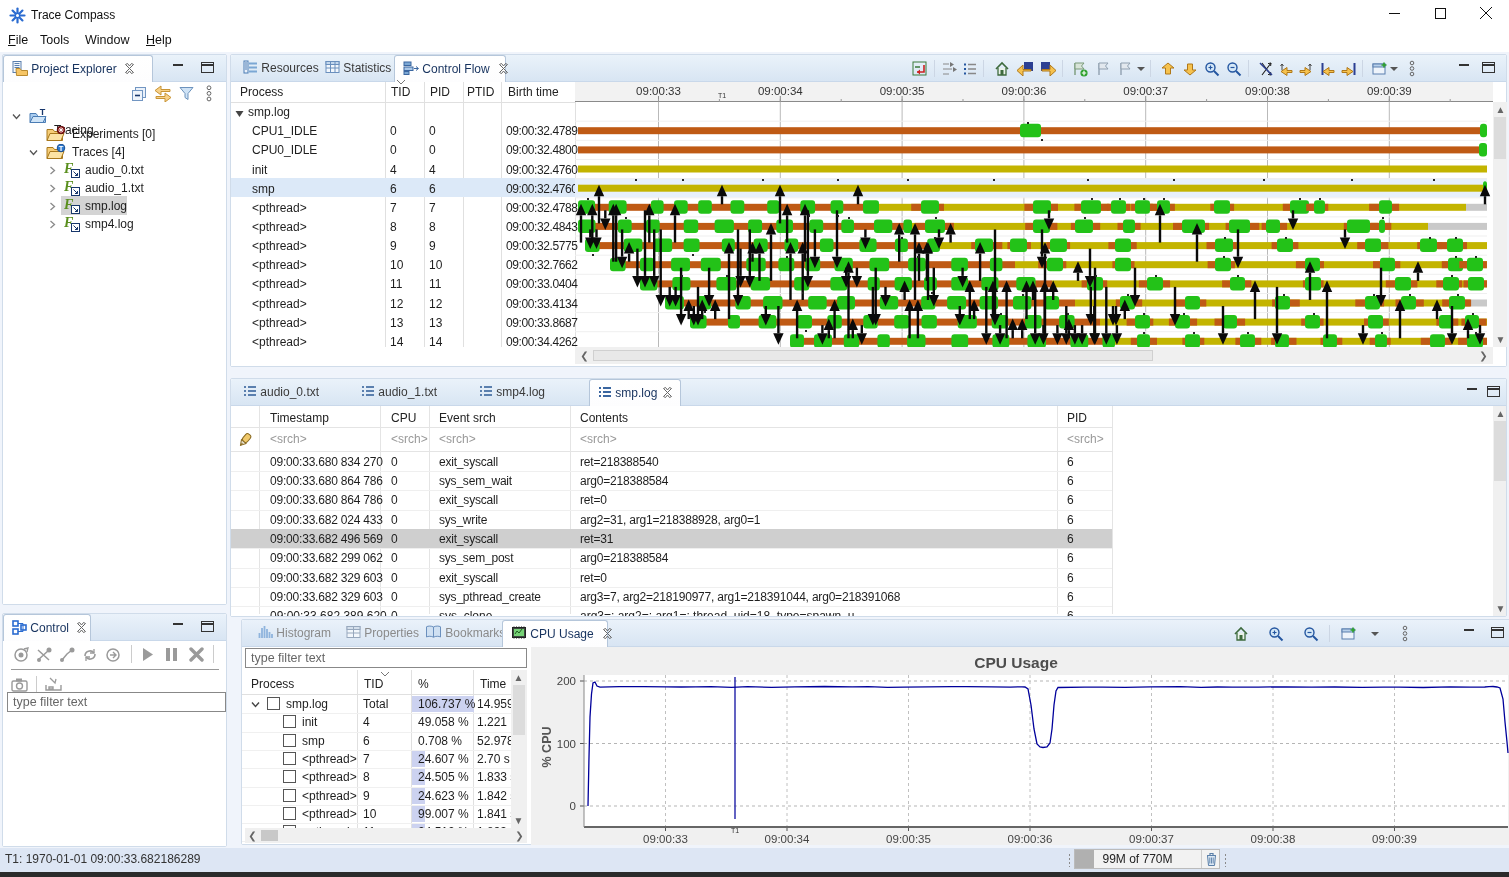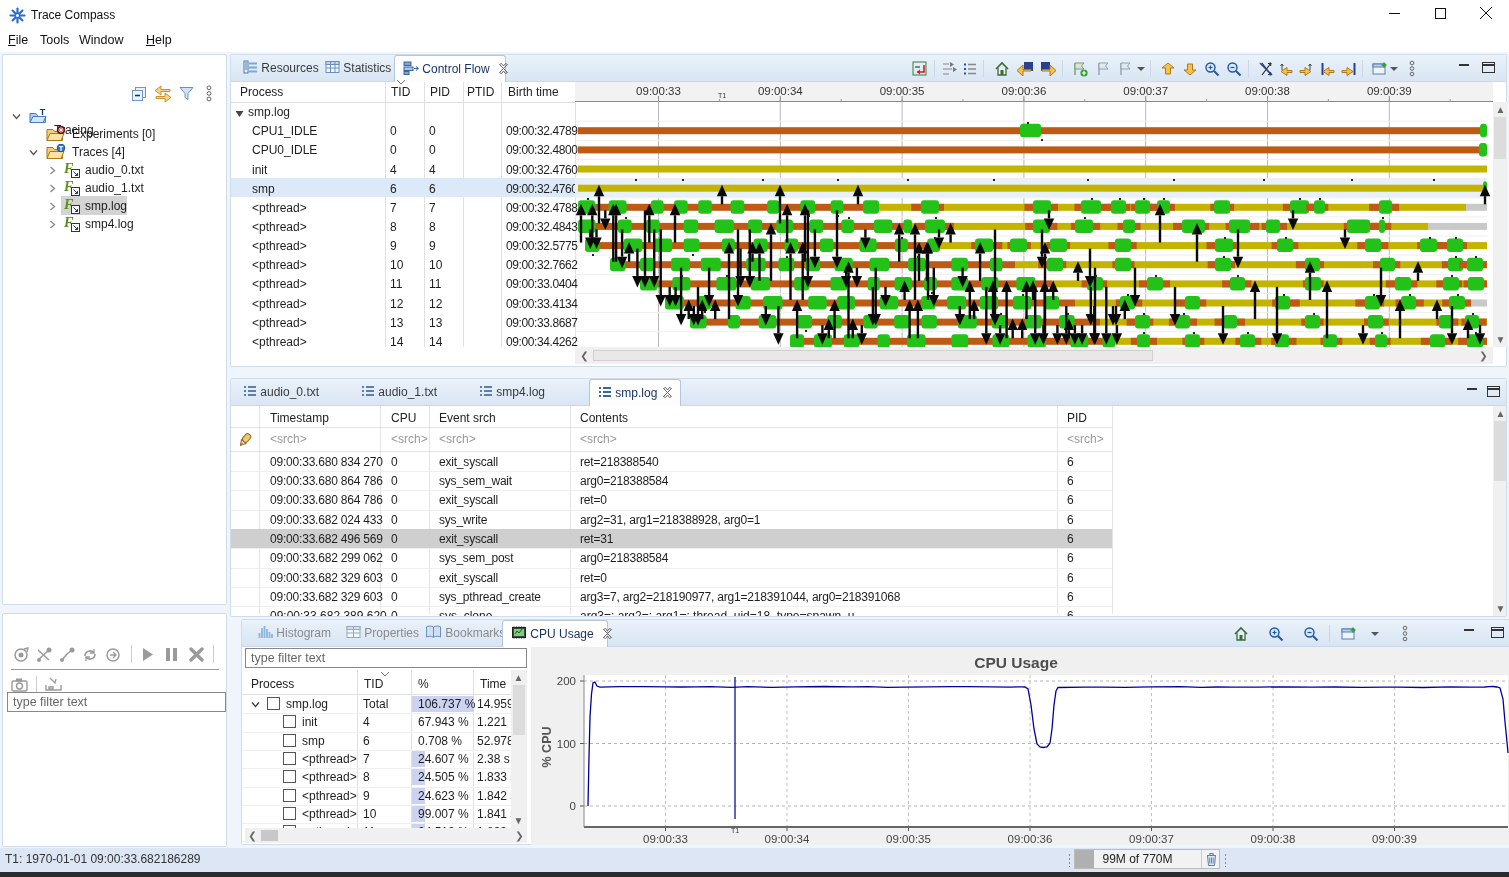--- a/index.html
+++ b/index.html
@@ -53,25 +53,41 @@
         <rect x="0.5" y="0.5" width="10" height="10" fill="none" stroke="#111"></rect>
       </svg></div>
   <div class="winbtn" style="right:0px"><svg width="12" height="12" viewBox="0 0 12 12">
         <path d="M0 0L12 12M12 0L0 12" stroke="#111" stroke-width="1"></path>
       </svg></div>
 </div>
 
 <div class="abs" id="menubar">
   <span style="left:8px"><u>F</u>ile</span>
   <span style="left:40px">Tools</span>
-  <span style="left:79px">Window</span>
+  <span style="left:85px">Window</span>
   <span style="left:146px"><u>H</u>elp</span>
 </div>
 
 <div class="abs view" id="pe" style="left:2px;top:54px;width:225px;height:551px;">
+  <div class="vtabbar">
+    <div class="abs" style="right:42px;top:7px"><svg width="12" height="12" viewBox="0 0 12 12">
+          <path d="M1 3h10" stroke="#333" stroke-width="2"></path>
+        </svg></div>
+      <div class="abs" style="right:12px;top:7px"><svg width="13" height="12" viewBox="0 0 13 12">
+          <rect x="0.5" y="0.5" width="12" height="10" fill="none" stroke="#333"></rect>
+          <path d="M0.5 3h12" stroke="#333" stroke-width="2"></path>
+        </svg></div>
+      <div class="vtab sel" style="left:0px;width:150px;"><svg width="16" height="15" viewBox="0 0 16 15" style="vertical-align:-3px">
+          <rect x="1" y="0.5" width="8" height="11" fill="#f3f7fb" stroke="#5a7fae"></rect>
+          <path d="M2.5 2.5h5M2.5 4.5h5M2.5 6.5h5" stroke="#5a7fae"></path>
+          <path d="M4 7.5h4l1.5 2h6v5h-11z" fill="#f6c565" stroke="#b98a2f"></path>
+        </svg> Project Explorer <svg width="11" height="11" viewBox="0 0 11 11" style="vertical-align:-1px;margin-left:4px">
+          <path d="M1.5 1.5l8 8m0-8l-8 8M1.5 1.5l2-1 2 2.5M9.5 1.5l-2-1-2 2.5M1.5 9.5l2 1 2-2.5M9.5 9.5l-2 1-2-2.5" stroke="#666" fill="none"></path>
+        </svg></div>
+  </div>
   <div class="abs" style="left:0;top:27px;right:0;height:24px;background:#fff">
       <svg class="abs" style="left:128px;top:4px" width="16" height="16" viewBox="0 0 16 16">
         <rect x="4.5" y="1.5" width="10" height="10" fill="#eaf1fa" stroke="#7296c2"></rect>
         <rect x="1.5" y="4.5" width="10" height="10" fill="#eef4fb" stroke="#7296c2"></rect>
         <path d="M4 9.5h5" stroke="#17366b" stroke-width="1.6"></path>
       </svg>
       <svg class="abs" style="left:151px;top:3px" width="18" height="17" viewBox="0 0 18 17">
         <path d="M16 4.5H7V1L1 5.5l6 4.5V6.5h9z" fill="#f8d188" stroke="#c89435"></path>
         <path d="M2 12.5h9V9l6 4.5-6 4.5v-3.5H2z" fill="#f8d188" stroke="#c89435" transform="translate(0,-1)"></path>
       </svg>
@@ -160,20 +176,37 @@
           <text x="1" y="12" font-size="14" font-style="italic" font-weight="bold" fill="#5a8f1e" font-family="Liberation Serif">F</text>
           <rect x="8.5" y="8.5" width="8" height="8" fill="#fff" stroke="#17366b"></rect>
           <path d="M10.5 10.5l4 4m0-2.5v2.5h-2.5" stroke="#17366b" fill="none"></path>
         </svg>
         <span class="abs" style="left:82px;top:2px">smp4.log</span>
       </div>
     </div>
 </div>
 
 <div class="abs view" id="ctl" style="left:2px;top:613px;width:225px;height:234px;">
+  <div class="vtabbar">
+    <div class="abs" style="right:42px;top:7px"><svg width="12" height="12" viewBox="0 0 12 12">
+          <path d="M1 3h10" stroke="#333" stroke-width="2"></path>
+        </svg></div>
+      <div class="abs" style="right:12px;top:7px"><svg width="13" height="12" viewBox="0 0 13 12">
+          <rect x="0.5" y="0.5" width="12" height="10" fill="none" stroke="#333"></rect>
+          <path d="M0.5 3h12" stroke="#333" stroke-width="2"></path>
+        </svg></div>
+      <div class="vtab sel" style="left:0px;width:88px;"><svg width="15" height="15" viewBox="0 0 15 15" style="vertical-align:-3px">
+          <rect x="1" y="1" width="5" height="5" fill="none" stroke="#2a6bd0" stroke-width="1.6"></rect>
+          <rect x="1" y="9" width="5" height="5" fill="none" stroke="#2a6bd0" stroke-width="1.6"></rect>
+          <rect x="9" y="5" width="5" height="5" fill="none" stroke="#2a6bd0" stroke-width="1.6"></rect>
+          <path d="M6 3.5h5v4M6 11.5h5v-4" stroke="#2a6bd0" fill="none"></path>
+        </svg> Control <svg width="11" height="11" viewBox="0 0 11 11" style="vertical-align:-1px;margin-left:4px">
+          <path d="M1.5 1.5l8 8m0-8l-8 8M1.5 1.5l2-1 2 2.5M9.5 1.5l-2-1-2 2.5M1.5 9.5l2 1 2-2.5M9.5 9.5l-2 1-2-2.5" stroke="#666" fill="none"></path>
+        </svg></div>
+  </div>
   <div class="abs" style="left:0;top:27px;right:0;bottom:0;background:#fff">
       <svg class="abs" style="left:10px;top:6px" width="16" height="16" viewBox="0 0 16 16">
         <circle cx="8" cy="8" r="6" fill="none" stroke="#9a9a9a" stroke-width="1.5"></circle>
         <circle cx="8" cy="8" r="2.5" fill="#9a9a9a"></circle>
         <path d="M11 2l4-1-1 4" fill="none" stroke="#9a9a9a" stroke-width="1.3"></path>
       </svg>
       <svg class="abs" style="left:33px;top:6px" width="17" height="16" viewBox="0 0 17 16">
         <path d="M2 13L13 3M2 3l11 10" stroke="#9a9a9a" stroke-width="1.5"></path>
         <circle cx="13" cy="3" r="2.5" fill="#9a9a9a"></circle>
         <circle cx="3" cy="13" r="2" fill="#9a9a9a"></circle>
@@ -1295,21 +1328,21 @@
         <span class="abs" style="left:176px;top:2px">106.737 %</span>
         <span class="abs" style="left:235px;top:2px">14.959</span>
       </div>
       <div class="abs" style="left:0;top:66.3px;width:269px;height:1px;background:#f0f0f0"></div>
       <div class="abs" style="left:0;top:66.3px;width:269px;height:18.3px;font-size:12px">
         <svg class="abs" style="left:41px;top:2px" width="13" height="13" viewBox="0 0 13 13">
           <rect x="0.5" y="0.5" width="12" height="12" fill="#fff" stroke="#555"></rect>
         </svg>
         <span class="abs" style="left:60px;top:2px">init</span>
         <span class="abs" style="left:121px;top:2px">4</span>
-        <span class="abs" style="left:176px;top:2px">67.943 %</span>
+        <span class="abs" style="left:176px;top:2px">49.058 %</span>
         <span class="abs" style="left:235px;top:2px">1.221 r</span>
       </div>
       <div class="abs" style="left:0;top:84.6px;width:269px;height:1px;background:#f0f0f0"></div>
       <div class="abs" style="left:0;top:84.6px;width:269px;height:18.3px;font-size:12px">
         <svg class="abs" style="left:41px;top:2px" width="13" height="13" viewBox="0 0 13 13">
           <rect x="0.5" y="0.5" width="12" height="12" fill="#fff" stroke="#555"></rect>
         </svg>
         <span class="abs" style="left:60px;top:2px">smp</span>
         <span class="abs" style="left:121px;top:2px">6</span>
         <span class="abs" style="left:176px;top:2px">0.708 %</span>
@@ -1317,21 +1350,21 @@
       </div>
       <div class="abs" style="left:0;top:102.9px;width:269px;height:1px;background:#f0f0f0"></div>
       <div class="abs" style="left:170px;top:103.89999999999999px;width:13px;height:16.3px;background:#ccd2f0"></div>
       <div class="abs" style="left:0;top:102.89999999999999px;width:269px;height:18.3px;font-size:12px">
         <svg class="abs" style="left:41px;top:2px" width="13" height="13" viewBox="0 0 13 13">
           <rect x="0.5" y="0.5" width="12" height="12" fill="#fff" stroke="#555"></rect>
         </svg>
         <span class="abs" style="left:60px;top:2px">&lt;pthread&gt;</span>
         <span class="abs" style="left:121px;top:2px">7</span>
         <span class="abs" style="left:176px;top:2px">24.607 %</span>
-        <span class="abs" style="left:235px;top:2px">2.38 s</span>
+        <span class="abs" style="left:235px;top:2px">2.70 s</span>
       </div>
       <div class="abs" style="left:0;top:121.2px;width:269px;height:1px;background:#f0f0f0"></div>
       <div class="abs" style="left:170px;top:122.19999999999999px;width:13px;height:16.3px;background:#ccd2f0"></div>
       <div class="abs" style="left:0;top:121.19999999999999px;width:269px;height:18.3px;font-size:12px">
         <svg class="abs" style="left:41px;top:2px" width="13" height="13" viewBox="0 0 13 13">
           <rect x="0.5" y="0.5" width="12" height="12" fill="#fff" stroke="#555"></rect>
         </svg>
         <span class="abs" style="left:60px;top:2px">&lt;pthread&gt;</span>
         <span class="abs" style="left:121px;top:2px">8</span>
         <span class="abs" style="left:176px;top:2px">24.505 %</span>

